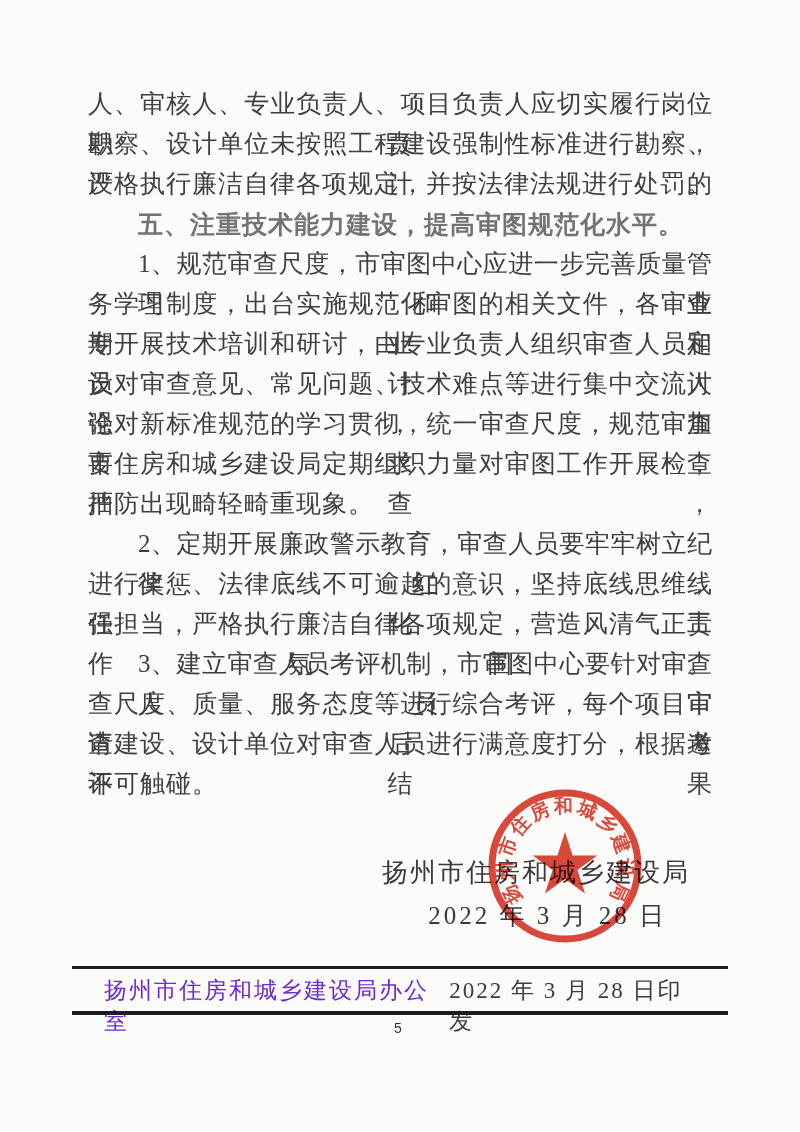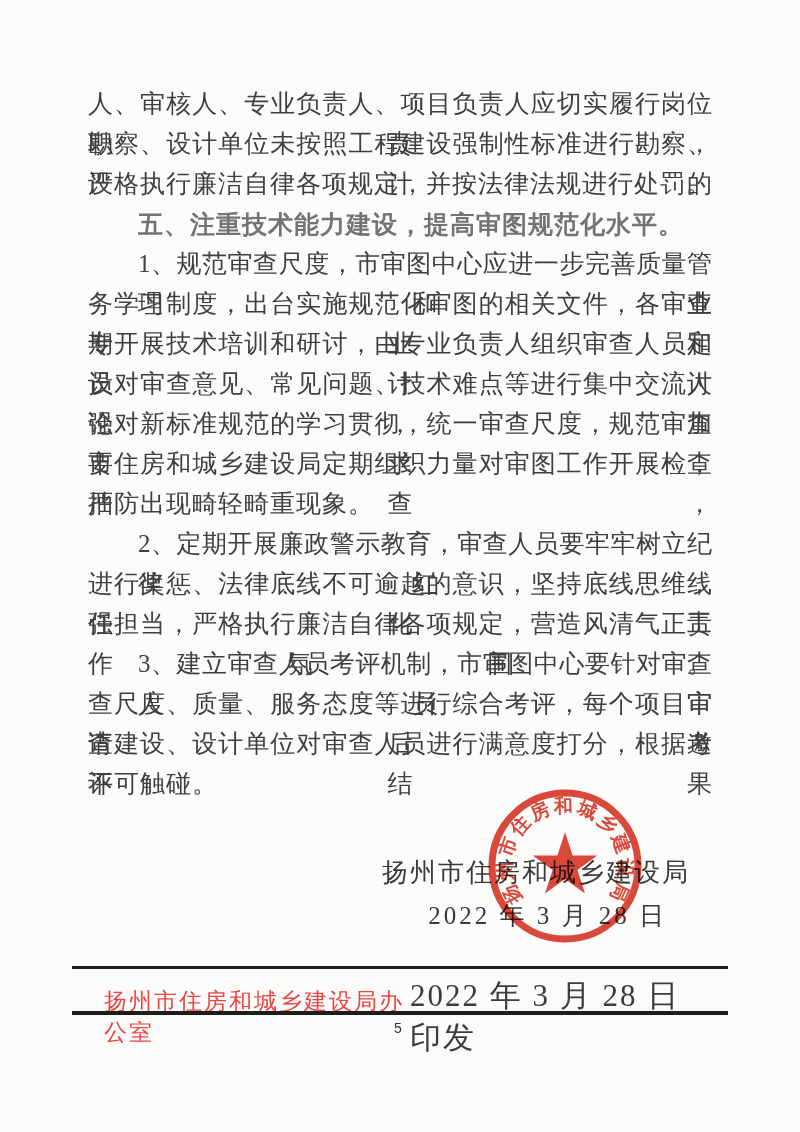--- a/index.html
+++ b/index.html
@@ -48,22 +48,22 @@
   }
   .seal svg { display:block; }
 
   
   .rule-top    { position:absolute; left:72px; top:966px;  width:656px; height:3px; background:#1d1d1d; }
   .rule-bottom { position:absolute; left:72px; top:1011px; width:656px; height:4px; background:#1d1d1d; }
   .footer-row {
     position:absolute; left:104px; top:975px; width:600px;
     display:flex; justify-content:space-between; align-items:center;
   }
-  .footer-office { font-size:23px; letter-spacing:2px; color:#ef4444; }
-  .footer-issued { font-size:31px; letter-spacing:2px; color:#3c3c3c; }
+  .footer-office { font-size:23px; letter-spacing:2px; color:#6d28d9; }
+  .footer-issued { font-size:23px; letter-spacing:2px; color:#3c3c3c; }
 
   .page-num {
     position:absolute; left:0; top:1020px; width:796px; text-align:center;
     font-size:14px; color:#333;
     font-family:"Liberation Sans","DejaVu Sans",sans-serif;
   }
 </style>
 </head>
 <body>
 

